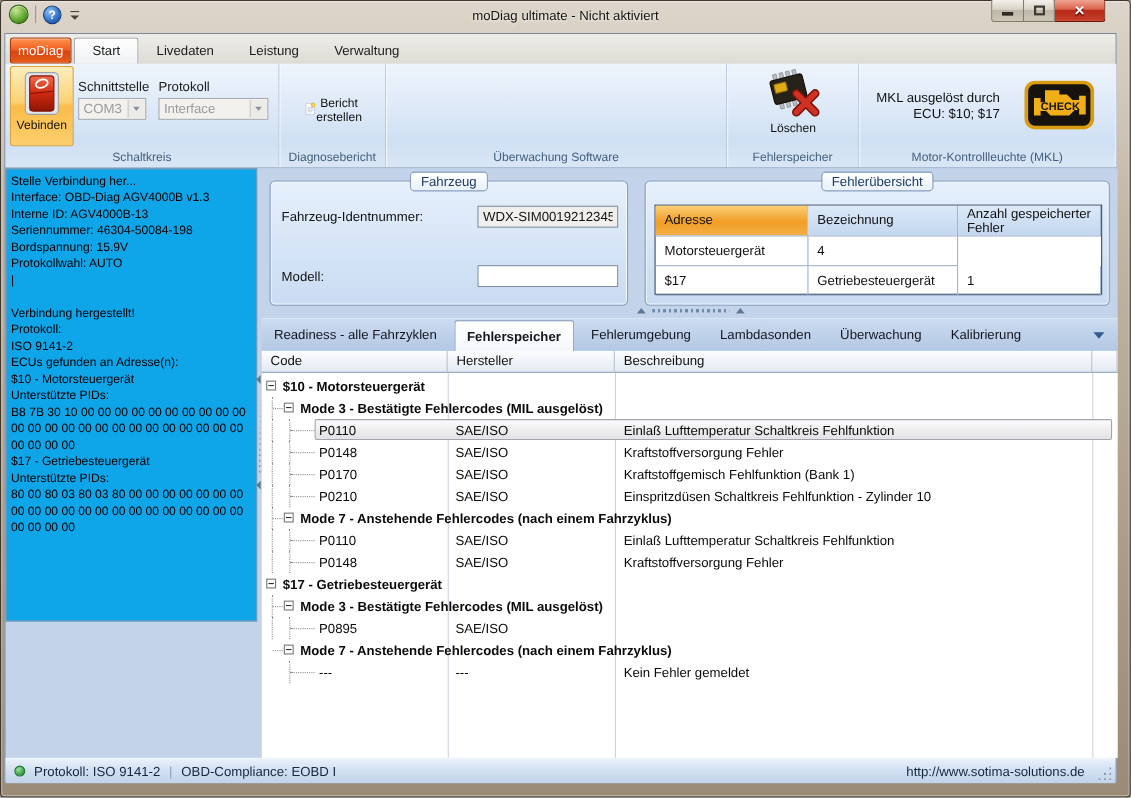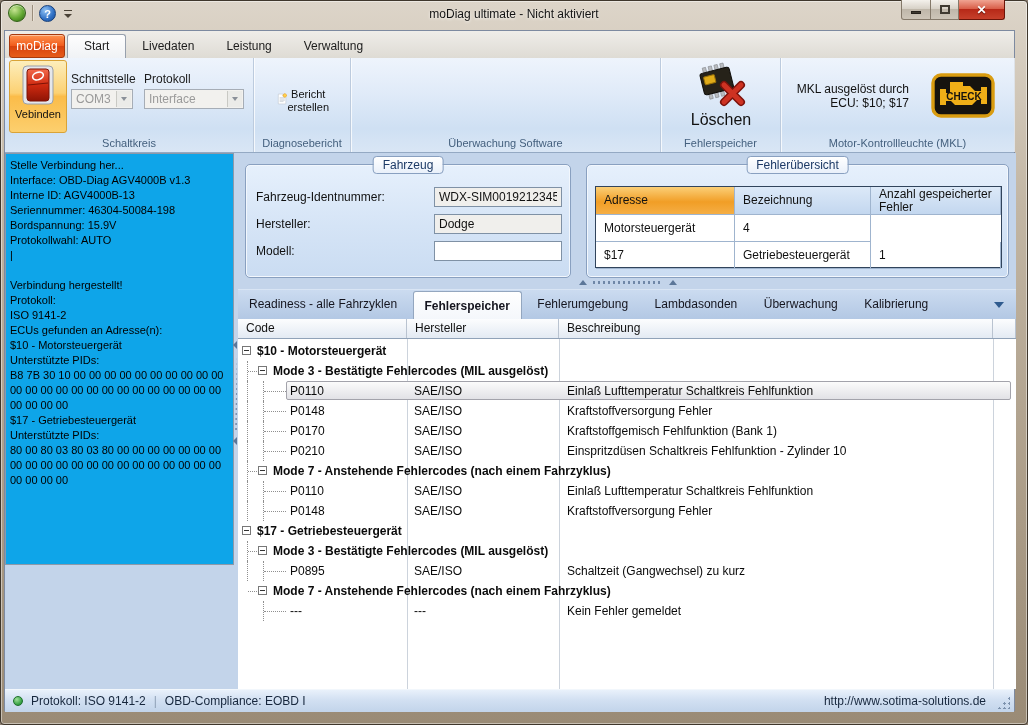--- a/index.html
+++ b/index.html
@@ -64,21 +64,21 @@
   .combo{position:absolute;height:20px;border:1px solid #a6adb6;background:#f2f1ee;color:#9a9a9a;font-size:12px;
     line-height:18px;padding-left:4px}
   .combo .arr{position:absolute;right:1px;top:1px;bottom:1px;width:15px;background:#ebebe8;border-left:1px solid #c9c9c4;
     display:flex;align-items:center;justify-content:center}
   .combo .arr::after{content:"";border-left:3px solid transparent;border-right:3px solid transparent;border-top:4px solid #8a9099}
 
   .btn-bericht{position:absolute;left:23px;top:4px;width:52px;height:74px;display:flex;flex-direction:row;align-items:center}
   .btn-bericht .lbl{font-size:11px;color:#111;text-align:center;line-height:13px;margin-top:4px}
   .hint{position:absolute;left:14px;top:26px;width:286px;font-size:12px;line-height:15px;color:#9b9b9b;white-space:pre-line}
   .btn-loeschen{position:absolute;left:30px;top:2px;width:60px;height:76px;display:flex;flex-direction:column;align-items:center}
-  .btn-loeschen .lbl{font-size:16px;color:#111;margin-top:3px}
+  .btn-loeschen .lbl{font-size:11px;color:#111;margin-top:3px}
   .mkl-text{position:absolute;left:8px;top:24px;width:120px;text-align:right;font-size:12px;line-height:14px;color:#111}
   .check-ico{position:absolute;left:150px;top:15px;width:64px;height:45px}
 
   
   .main{position:absolute;left:0;top:122px;width:100%;height:536px}
   .logpanel{position:absolute;left:0;top:0;width:229px;height:412px;background:#0ea5e9;border:1px solid #8d99a9}
   .logpanel pre{font-family:"Liberation Sans",sans-serif;font-size:11px;line-height:15px;color:#000;
     padding:4px 4px;white-space:pre-wrap}
   .vsplit{position:absolute;left:229px;top:0;width:4px;height:536px;background:#c3d4ea}
   .vsplit .grip{position:absolute;left:1px;top:200px;height:80px;width:2px;
@@ -333,24 +333,20 @@
       </div>
 
       <div class="pane">
 
         <div class="gbox fz">
           <span class="cap">Fahrzeug</span>
           <div class="frow" style="top:22px">
             <span class="flabel">Fahrzeug-Identnummer:</span>
             <input readonly="" value="WDX-SIM0019212345" style="">
           </div>
-          <div class="frow" style="top:49px">
-            <span class="flabel">Hersteller:</span>
-            <input readonly="" value="Dodge" style="">
-          </div>
           <div class="frow" style="top:76px">
             <span class="flabel">Modell:</span>
             <input class="edit" value="" style="">
           </div>
         </div>
 
         <div class="gbox fu">
           <span class="cap">Fehlerübersicht</span>
           <div class="futable">
             <div class="fut-hrow">
@@ -505,21 +501,20 @@
               <div class="c-desc"></div>
             </div>
             <div class="trow" style="margin-top: 0px;">
               <div class="c-code">
                 <i class="vguide" style="left: 9px;"></i>
                 <i class="vguide" style="left: 25px;"></i>
                 <i class="hstub" style="left: 26px; width: 22px;"></i>
                 <span style="padding-left: 52px; white-space: nowrap; position: relative; z-index: 1;">P0895</span>
               </div>
               <div class="c-man">SAE/ISO</div>
-              <div class="c-desc">Schaltzeit (Gangwechsel) zu kurz</div>
             </div>
             <div class="trow b" style="margin-top: 0px;">
               <div class="c-code">
                 <i class="hstub" style="left: 10px; width: 9px;"></i>
                 <i class="expbox" style="left: 20px;"></i>
                 <span style="padding-left: 35px; white-space: nowrap; position: relative; z-index: 1;">Mode 7 - Anstehende Fehlercodes (nach einem Fahrzyklus)</span>
               </div>
               <div class="c-man"></div>
               <div class="c-desc"></div>
             </div>

